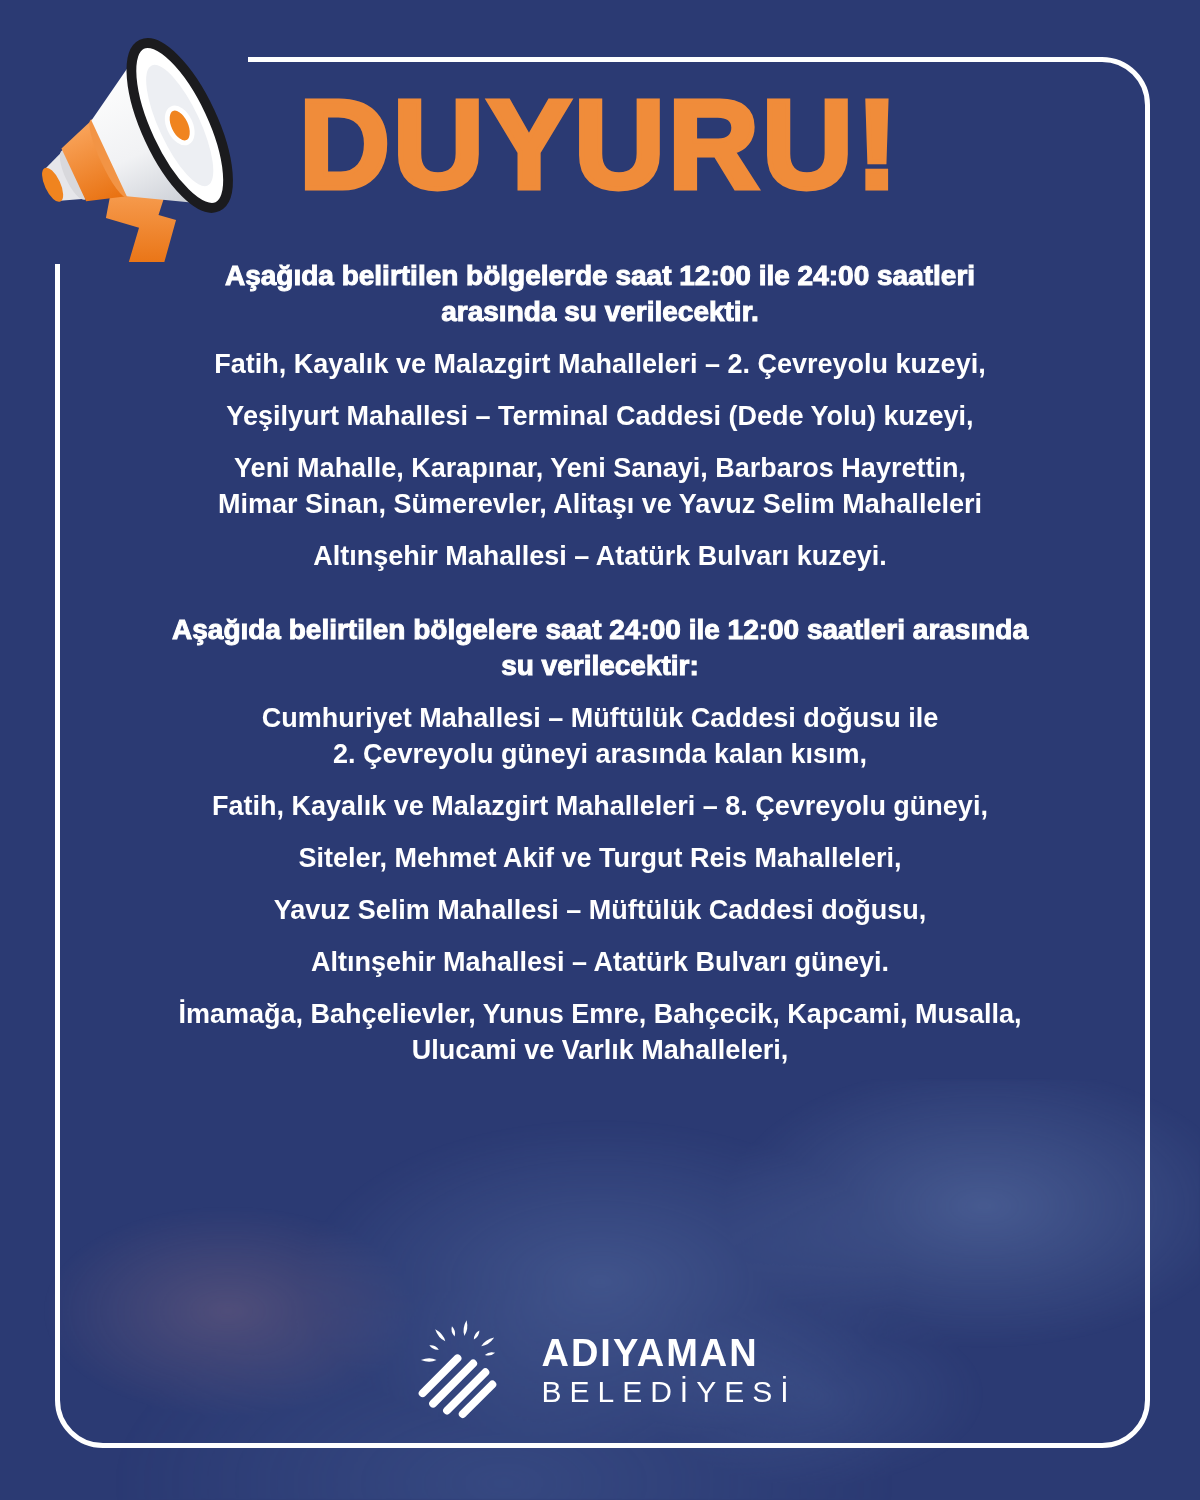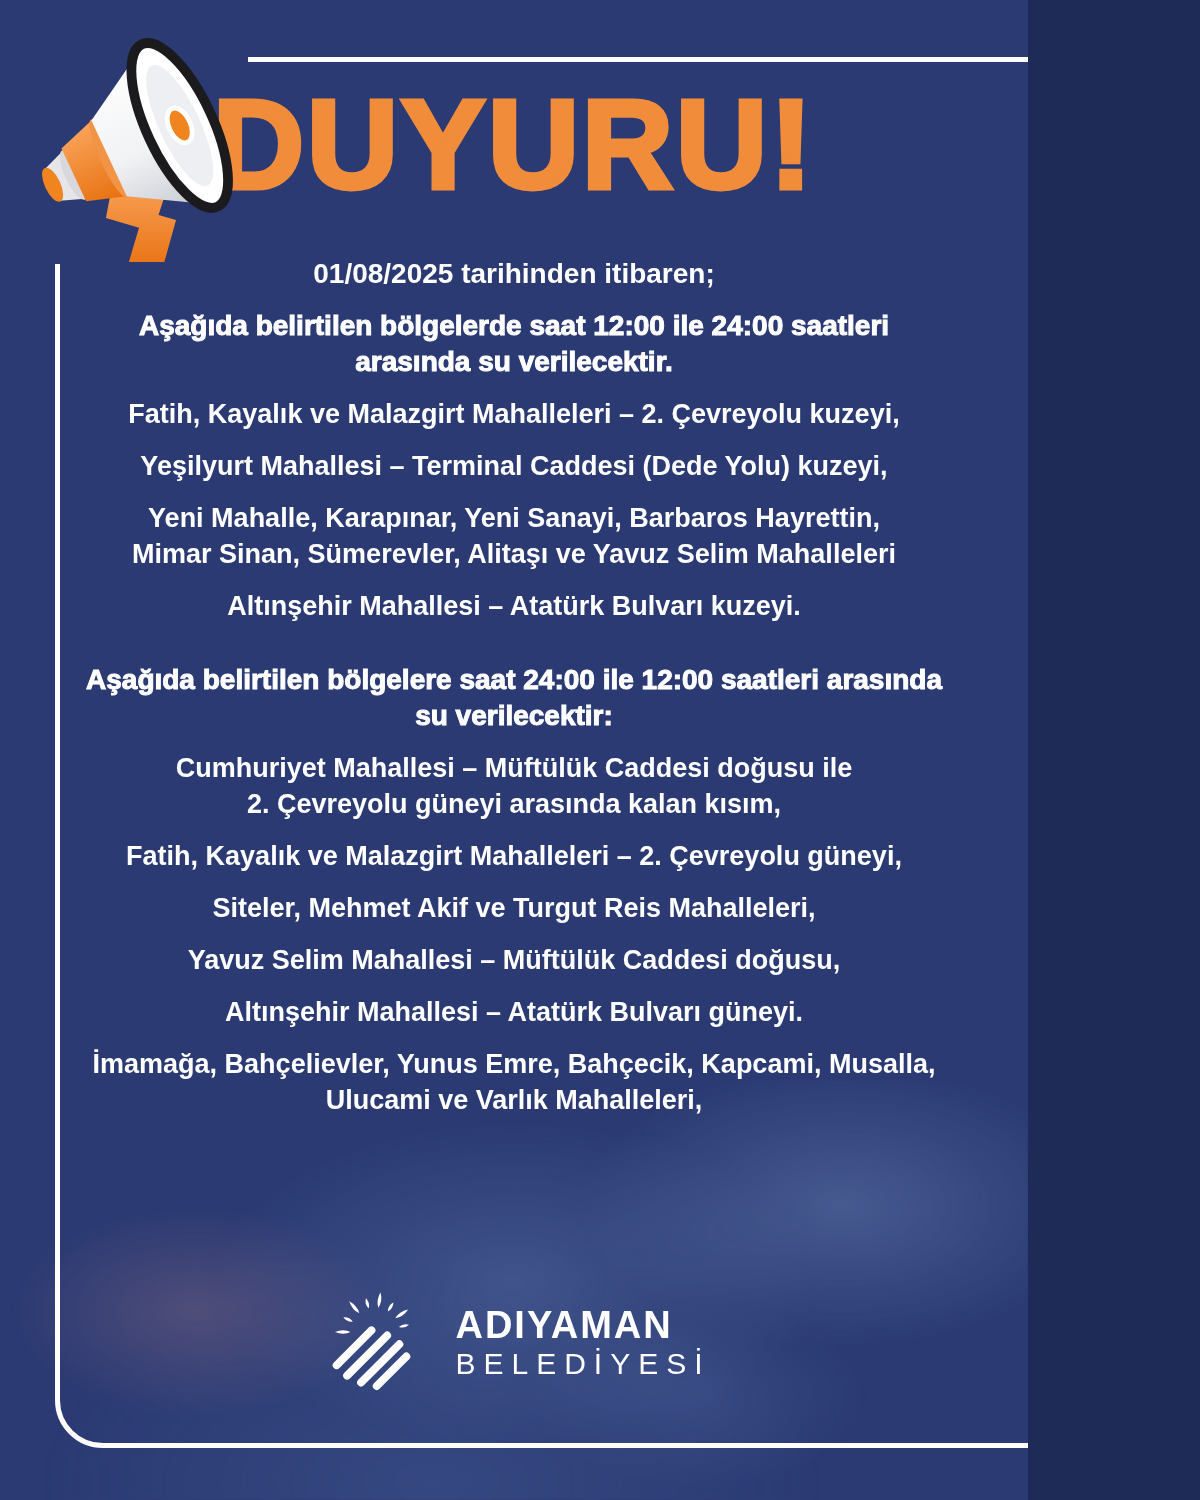--- a/index.html
+++ b/index.html
@@ -1,18 +1,18 @@
 <!DOCTYPE html>
 <html lang="tr"><head>
 <meta charset="utf-8">
 <style>
   html,body{margin:0;padding:0;background:#1e2b57;}
   .poster{
     position:relative;
-    width:1028px;height:1500px;
+    width:1200px;height:1500px;
     background:#2b3a73;
     overflow:hidden;
     font-family:"Liberation Sans", sans-serif;
     color:#ffffff;
   }
   
   .water{
     position:absolute;left:0;right:0;bottom:0;height:420px;
     background:
       radial-gradient(300px 170px at 19% 55%, rgba(212,150,148,0.22), transparent 62%),
@@ -66,21 +66,21 @@
     white-space:pre-line;
   }
   .para{
     font-size:27px;font-weight:700;line-height:36px;
     margin:0 0 16px 0;
     white-space:pre-line;
   }
   .section{margin:2px;}
   .section-2{margin-top:38px;}
   .footer-logo{
-    position:absolute;left:50%;top:1290px;
+    position:absolute;left:50%;top:1318px;
     transform:translateX(-50%);
     display:flex;align-items:center;gap:16px;
     z-index:3;
   }
   .logo-text{display:flex;flex-direction:column;align-items:flex-start;}
   .org-name{
     font-size:38px;font-weight:700;letter-spacing:2px;line-height:42px;
   }
   .org-type{
     font-size:30px;font-weight:400;letter-spacing:8px;line-height:36px;
@@ -124,38 +124,37 @@
       <ellipse cx="160" cy="120" rx="34" ry="92" fill="#ffffff" stroke="#1b1b1e" stroke-width="10"></ellipse>
       <ellipse cx="160" cy="120" rx="21" ry="68" fill="#edeff3"></ellipse>
       <ellipse cx="160" cy="120" rx="11" ry="19" fill="#f0841f" stroke="#ffffff" stroke-width="5"></ellipse>
     </g>
   </svg>
 
   <div class="title">DUYURU!</div>
 
   <div class="content">
 
-    <p class="date-line">01/08/2025 tarihinden itibaren;</p>
 
     <div class="section section-1">
       <p class="section-header">Aşağıda belirtilen bölgelerde saat 12:00 ile 24:00 saatleri
 arasında su verilecektir.</p>
       <p class="para">Fatih, Kayalık ve Malazgirt Mahalleleri – 2. Çevreyolu kuzeyi,</p>
       <p class="para">Yeşilyurt Mahallesi – Terminal Caddesi (Dede Yolu) kuzeyi,</p>
       <p class="para">Yeni Mahalle, Karapınar, Yeni Sanayi, Barbaros Hayrettin,
 Mimar Sinan, Sümerevler, Alitaşı ve Yavuz Selim Mahalleleri</p>
       <p class="para">Altınşehir Mahallesi – Atatürk Bulvarı kuzeyi.</p>
     </div>
 
     <div class="section section-2">
       <p class="section-header">Aşağıda belirtilen bölgelere  saat 24:00 ile 12:00 saatleri arasında
 su verilecektir:</p>
       <p class="para">Cumhuriyet Mahallesi – Müftülük Caddesi doğusu ile
 2. Çevreyolu güneyi arasında kalan kısım,</p>
-      <p class="para">Fatih, Kayalık ve Malazgirt Mahalleleri – 2. Çevreyolu güneyi,</p>
+      <p class="para">Fatih, Kayalık ve Malazgirt Mahalleleri – 8. Çevreyolu güneyi,</p>
       <p class="para">Siteler, Mehmet Akif ve Turgut Reis Mahalleleri,</p>
       <p class="para">Yavuz Selim Mahallesi – Müftülük Caddesi doğusu,</p>
       <p class="para">Altınşehir Mahallesi – Atatürk Bulvarı güneyi.</p>
       <p class="para">İmamağa, Bahçelievler, Yunus Emre, Bahçecik, Kapcami, Musalla,
 Ulucami ve Varlık Mahalleleri,</p>
     </div>
 
   </div>
 
   <div class="footer-logo">

